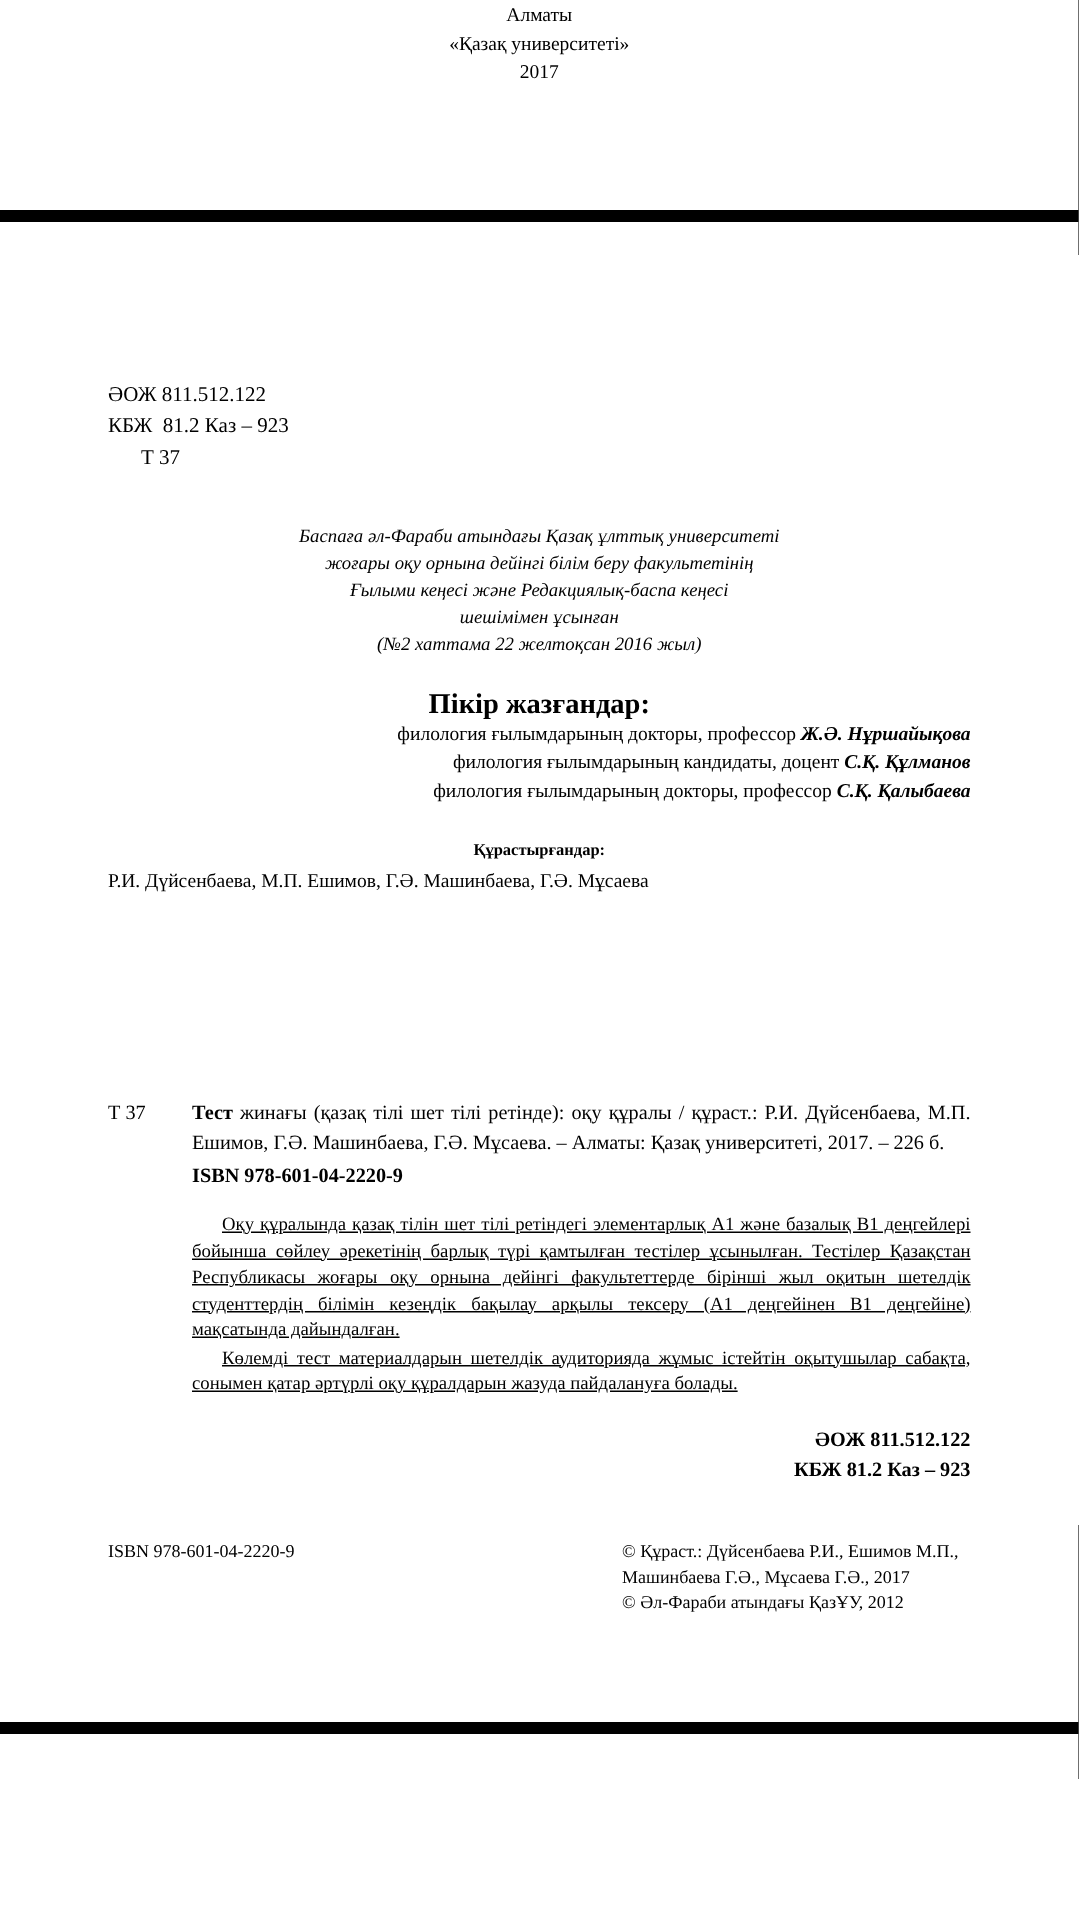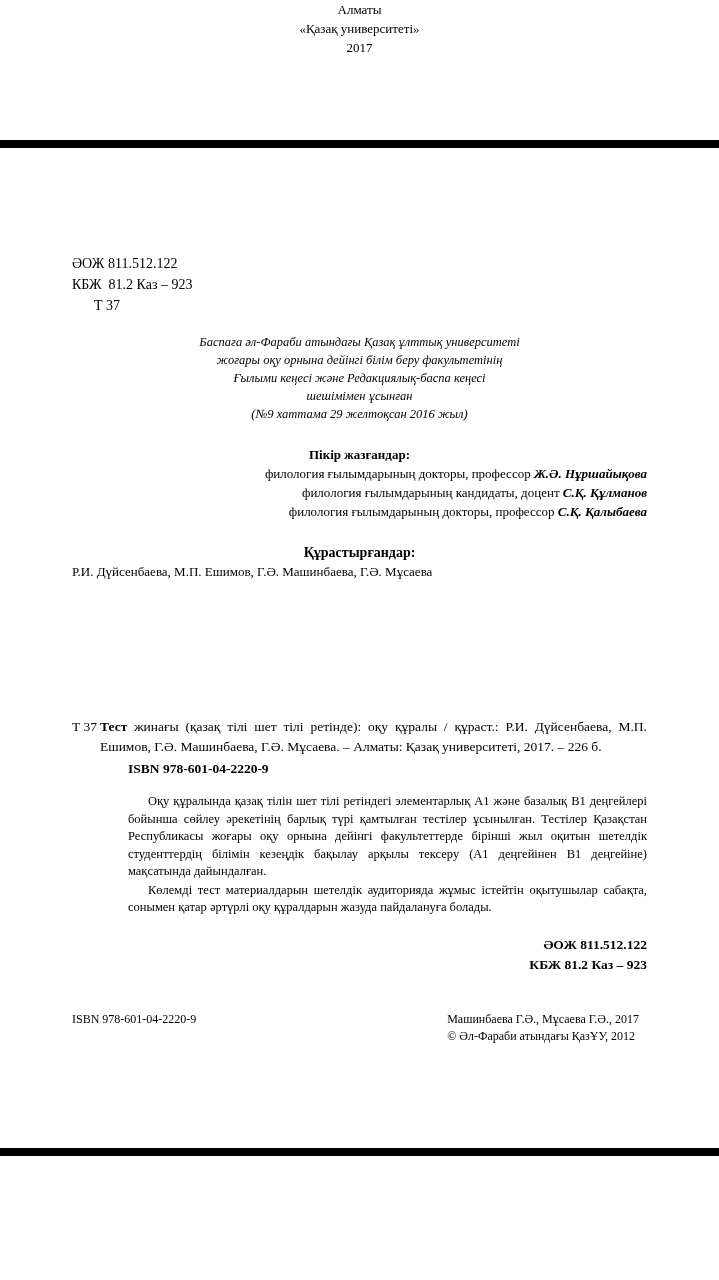--- a/index.html
+++ b/index.html
@@ -58,50 +58,50 @@
 
   .udk-block {
     padding-top: 105px;
     font-size: 14px;
     line-height: 21px;
   }
   .udk-line { white-space: pre; }
   .udk-line.indent { padding-left: 22px; }
 
   .approval {
-    margin-top: 17px;
+    margin-top: 32px;
     text-align: center;
     font-style: italic;
     font-size: 12.5px;
     line-height: 18px;
     padding: 0 50px;
   }
 
   .section-head {
     margin-top: 22px;
     text-align: center;
     font-weight: bold;
-    font-size: 13px;
+    font-size: 19px;
     line-height: 19px;
   }
   .reviewers {
     text-align: right;
     font-size: 13px;
     line-height: 19px;
   }
   .reviewers .name {
     font-weight: bold;
     font-style: italic;
   }
 
   .compilers-head {
     margin-top: 22px;
     text-align: center;
     font-weight: bold;
-    font-size: 14px;
+    font-size: 11px;
     line-height: 19px;
   }
   .compilers {
     text-align: left;
     font-size: 13px;
     line-height: 19px;
   }
 
   .cip-block {
     margin-top: 136px;
@@ -109,41 +109,42 @@
     line-height: 20px;
     position: relative;
   }
   .cip-code {
     position: absolute;
     left: 0;
     top: 0;
     width: 56px;
   }
   .cip-body {
-    margin-left: 28px;
+    margin-left: 56px;
     text-align: justify;
   }
   .cip-body b { font-weight: bold; }
   .isbn-line {
     margin-left: 56px;
     margin-top: 2px;
     font-weight: bold;
     font-size: 13.5px;
   }
 
   .annotation {
     margin-top: 14px;
     font-size: 12.5px;
     line-height: 17.5px;
     text-align: justify;
     margin-left: 56px;
   }
   .annotation p {
     margin: 0 0 0 0;
     text-indent: 20px;
+    text-decoration: underline;
   }
   .annotation p + p { margin-top: 1px; }
 
   .udk-right {
     margin-top: 18px;
     text-align: right;
     font-weight: bold;
     font-size: 13.5px;
     line-height: 20px;
   }
@@ -194,21 +195,21 @@
         <div class="udk-line">ӘОЖ 811.512.122</div>
         <div class="udk-line">КБЖ  81.2 Каз – 923</div>
         <div class="udk-line indent">Т 37</div>
       </div>
 
       <div class="approval">
         <div>Баспаға әл-Фараби атындағы Қазақ ұлттық университеті</div>
         <div>жоғары оқу орнына дейінгі білім беру факультетінің</div>
         <div>Ғылыми кеңесі және Редакциялық-баспа кеңесі</div>
         <div>шешімімен ұсынған</div>
-        <div>(№9 хаттама 29 желтоқсан 2016 жыл)</div>
+        <div>(№2 хаттама 22 желтоқсан 2016 жыл)</div>
       </div>
 
       <div class="section-head">Пікір жазғандар:</div>
       <div class="reviewers">
         <div>
           <span>филология ғылымдарының докторы, профессор </span><span class="name">Ж.Ә. Нұршайықова</span>
         </div>
         <div>
           <span>филология ғылымдарының кандидаты, доцент </span><span class="name">С.Қ. Құлманов</span>
         </div>
@@ -232,20 +233,21 @@
       </div>
 
       <div class="udk-right">
         <div>ӘОЖ 811.512.122</div>
         <div>КБЖ 81.2 Каз – 923</div>
       </div>
 
       <div class="footer-row">
         <div class="footer-left">ISBN 978-601-04-2220-9</div>
         <div class="footer-right">
+          <div>© Құраст.: Дүйсенбаева Р.И., Ешимов М.П.,</div>
           <div>Машинбаева Г.Ә., Мұсаева Г.Ә., 2017</div>
           <div>© Әл-Фараби атындағы ҚазҰУ, 2012</div>
         </div>
       </div>
 
     </div>
   </div>
 
   <div class="gap"></div>
 

